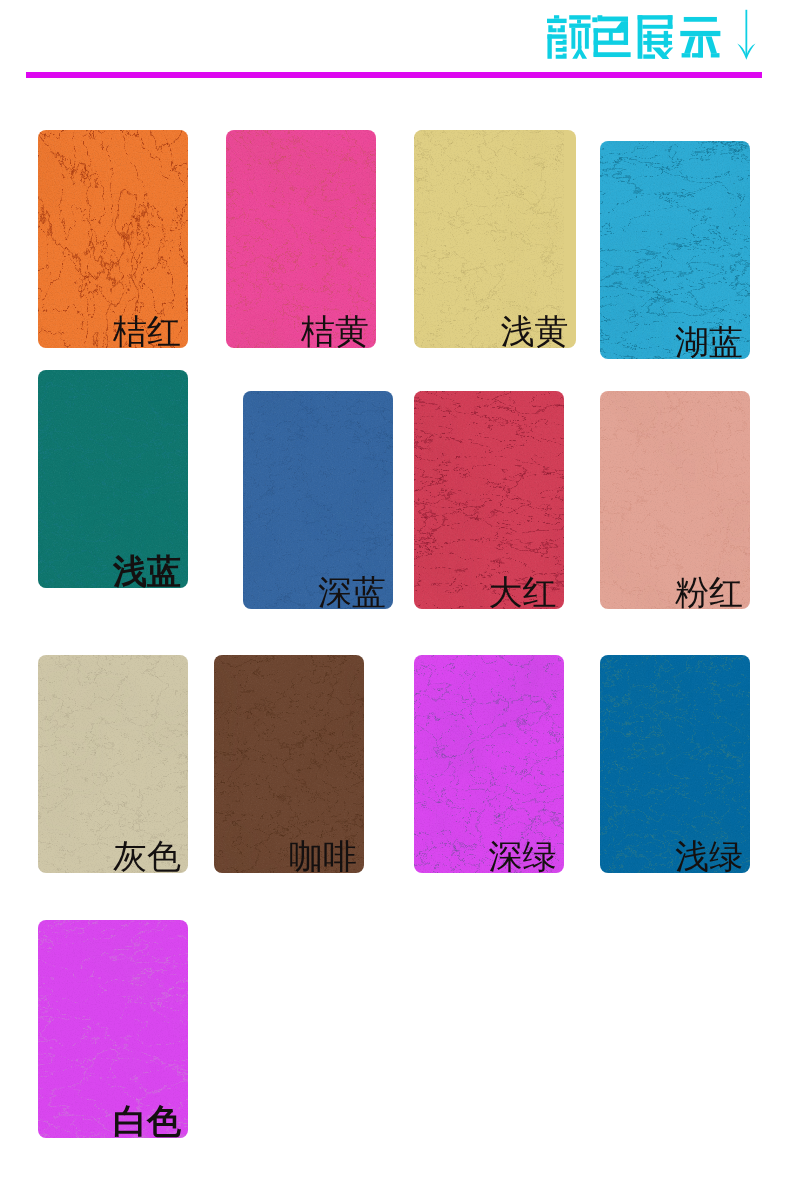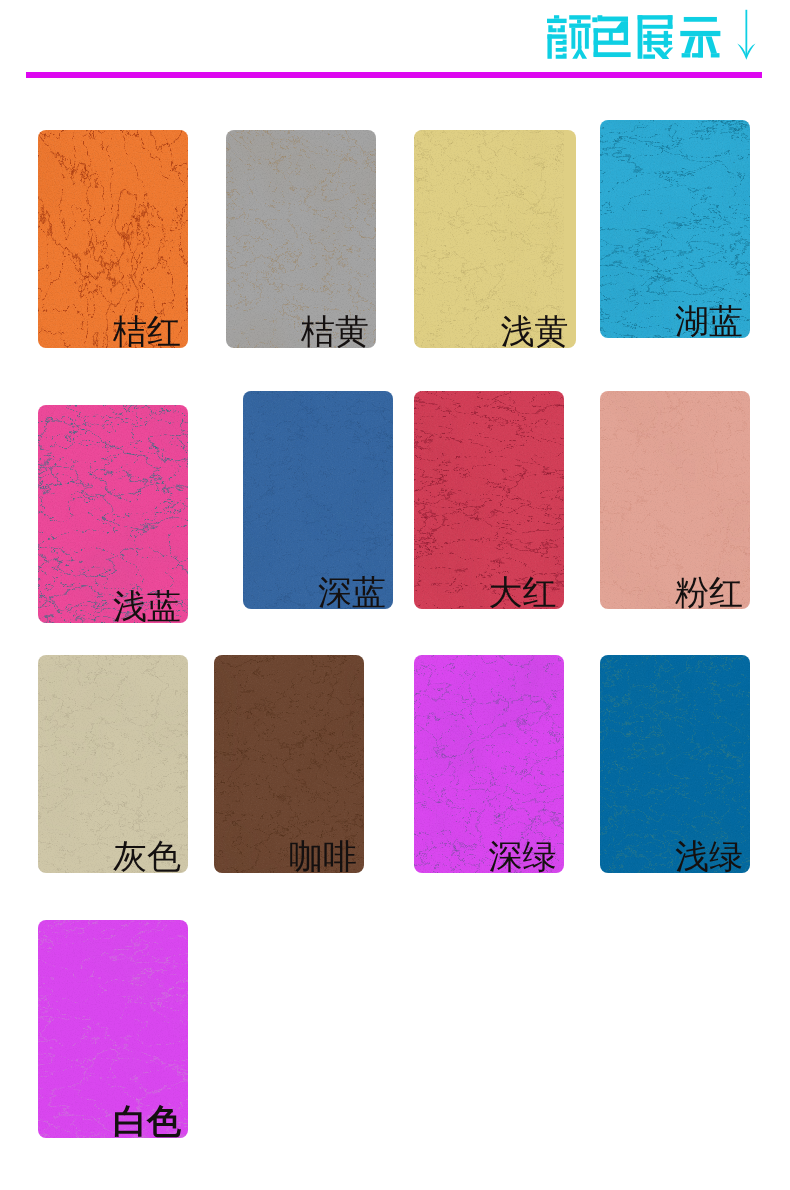--- a/index.html
+++ b/index.html
@@ -154,21 +154,21 @@
             <feComposite in="nf2" in2="nm2" operator="in"></feComposite>
           </filter>
           <rect width="150" height="218" filter="url(#sh0)"></rect>
           <rect width="150" height="218" filter="url(#ck20)"></rect>
           <rect width="150" height="218" filter="url(#ck0)"></rect>
           <rect width="150" height="218" filter="url(#gr0)"></rect>
           <rect width="150" height="218" filter="url(#gl0)"></rect>
         </svg>
         <div class="lbl">桔红</div>
       </div>
-      <div class="sw" style="left: 226px; top: 129.5px; background: #a3a3a3;">
+      <div class="sw" style="left: 226px; top: 129.5px; background: #ec4899;">
         <svg class="tex" viewBox="0 0 150 218" preserveAspectRatio="none">
           <filter id="ck1" x="0" y="0" width="100%" height="100%" color-interpolation-filters="sRGB">
             <feTurbulence type="fractalNoise" baseFrequency="0.04 0.05" numOctaves="8" seed="47" result="t"></feTurbulence>
             <feComponentTransfer in="t" result="band">
               <feFuncR type="table" tableValues="0 0 0 0 0 0 0 0 0 0 0 0 0 0 0 0 0 0 0 0 0 0 0 0 0 0 0 0 0 0 0 0 0 0 0 0 0 0 0 0 0 0 0 0 0 0 1 0 0 0 0 0 0 0 0 0 0 0 0 0 0 0 0 0 0 0 0 0 0 0 0 0 0 0 0 0 0 0 0 0 0 0 0 0 0 0 0 0 0 0 0 0 0"></feFuncR>
               <feFuncG type="table" tableValues="0 0 0 0 0 0 0 0 0 0 0 0 0 0 0 0 0 0 0 0 0 0 0 0 0 0 0 0 0 0 0 0 0 0 0 0 0 0 0 0 0 0 0 0 0 0 1 0 0 0 0 0 0 0 0 0 0 0 0 0 0 0 0 0 0 0 0 0 0 0 0 0 0 0 0 0 0 0 0 0 0 0 0 0 0 0 0 0 0 0 0 0 0"></feFuncG>
               <feFuncB type="table" tableValues="0 0 0 0 0 0 0 0 0 0 0 0 0 0 0 0 0 0 0 0 0 0 0 0 0 0 0 0 0 0 0 0 0 0 0 0 0 0 0 0 0 0 0 0 0 0 1 0 0 0 0 0 0 0 0 0 0 0 0 0 0 0 0 0 0 0 0 0 0 0 0 0 0 0 0 0 0 0 0 0 0 0 0 0 0 0 0 0 0 0 0 0 0"></feFuncB>
             </feComponentTransfer>
             <feColorMatrix in="band" type="matrix" values="0 0 0 0 0 0 0 0 0 0 0 0 0 0 0 1 0 0 0 0" result="mask"></feColorMatrix>
             <feTurbulence type="fractalNoise" baseFrequency="0.45" numOctaves="2" seed="104" result="dn"></feTurbulence>
@@ -260,21 +260,21 @@
             <feComposite in="nf2" in2="nm2" operator="in"></feComposite>
           </filter>
           <rect width="150" height="218" filter="url(#sh2)"></rect>
           <rect width="150" height="218" filter="url(#ck22)"></rect>
           <rect width="150" height="218" filter="url(#ck2)"></rect>
           <rect width="150" height="218" filter="url(#gr2)"></rect>
           <rect width="150" height="218" filter="url(#gl2)"></rect>
         </svg>
         <div class="lbl">浅黄</div>
       </div>
-      <div class="sw" style="left: 600px; top: 120px; background: rgb(45, 171, 212);">
+      <div class="sw" style="left: 600px; top: 141px; background: rgb(45, 171, 212);">
         <svg class="tex" viewBox="0 0 150 218" preserveAspectRatio="none">
           <filter id="ck3" x="0" y="0" width="100%" height="100%" color-interpolation-filters="sRGB">
             <feTurbulence type="fractalNoise" baseFrequency="0.022 0.055" numOctaves="9" seed="63" result="t"></feTurbulence>
             <feComponentTransfer in="t" result="band">
               <feFuncR type="table" tableValues="0 0 0 0 0 0 0 0 0 0 0 0 0 0 0 0 0 0 0 0 0 0 0 0 0 0 0 0 0 0 0 0 0 0 0 0 0 0 0 0 0 0 1 0 0 0 0 0 0 0 0 0 0 0 0 0 0 0 0 0 0 0 0 0 0 0 0 0 0 0 0 0 0 0 0 0 0 0 0 0 0 0 0 0 0"></feFuncR>
               <feFuncG type="table" tableValues="0 0 0 0 0 0 0 0 0 0 0 0 0 0 0 0 0 0 0 0 0 0 0 0 0 0 0 0 0 0 0 0 0 0 0 0 0 0 0 0 0 0 1 0 0 0 0 0 0 0 0 0 0 0 0 0 0 0 0 0 0 0 0 0 0 0 0 0 0 0 0 0 0 0 0 0 0 0 0 0 0 0 0 0 0"></feFuncG>
               <feFuncB type="table" tableValues="0 0 0 0 0 0 0 0 0 0 0 0 0 0 0 0 0 0 0 0 0 0 0 0 0 0 0 0 0 0 0 0 0 0 0 0 0 0 0 0 0 0 1 0 0 0 0 0 0 0 0 0 0 0 0 0 0 0 0 0 0 0 0 0 0 0 0 0 0 0 0 0 0 0 0 0 0 0 0 0 0 0 0 0 0"></feFuncB>
             </feComponentTransfer>
             <feColorMatrix in="band" type="matrix" values="0 0 0 0 0 0 0 0 0 0 0 0 0 0 0 1 0 0 0 0" result="mask"></feColorMatrix>
             <feTurbulence type="fractalNoise" baseFrequency="0.45" numOctaves="2" seed="120" result="dn"></feTurbulence>
@@ -313,21 +313,21 @@
             <feComposite in="nf2" in2="nm2" operator="in"></feComposite>
           </filter>
           <rect width="150" height="218" filter="url(#sh3)"></rect>
           <rect width="150" height="218" filter="url(#ck23)"></rect>
           <rect width="150" height="218" filter="url(#ck3)"></rect>
           <rect width="150" height="218" filter="url(#gr3)"></rect>
           <rect width="150" height="218" filter="url(#gl3)"></rect>
         </svg>
         <div class="lbl">湖蓝</div>
       </div>
-      <div class="sw" style="left: 38px; top: 405px; background: #ec4899;">
+      <div class="sw" style="left: 38px; top: 370px; background: #0f766e; font-weight: bold;">
         <svg class="tex" viewBox="0 0 150 218" preserveAspectRatio="none">
           <filter id="ck4" x="0" y="0" width="100%" height="100%" color-interpolation-filters="sRGB">
             <feTurbulence type="fractalNoise" baseFrequency="0.03 0.055" numOctaves="8" seed="9" result="t"></feTurbulence>
             <feComponentTransfer in="t" result="band">
               <feFuncR type="table" tableValues="0 0 0 0 0 0 0 0 0 0 0 0 0 0 0 0 0 0 0 0 0 0 0 0 0 0 0 0 0 0 0 0 0 0 0 0 0 0 0 0 1 0 0 0 0 0 0 0 0 0 0 0 0 0 0 0 0 0 0 0 0 0 0 0 0 0 0 0 0 0 0 0 0 0 0 0 0 0 0 0 0"></feFuncR>
               <feFuncG type="table" tableValues="0 0 0 0 0 0 0 0 0 0 0 0 0 0 0 0 0 0 0 0 0 0 0 0 0 0 0 0 0 0 0 0 0 0 0 0 0 0 0 0 1 0 0 0 0 0 0 0 0 0 0 0 0 0 0 0 0 0 0 0 0 0 0 0 0 0 0 0 0 0 0 0 0 0 0 0 0 0 0 0 0"></feFuncG>
               <feFuncB type="table" tableValues="0 0 0 0 0 0 0 0 0 0 0 0 0 0 0 0 0 0 0 0 0 0 0 0 0 0 0 0 0 0 0 0 0 0 0 0 0 0 0 0 1 0 0 0 0 0 0 0 0 0 0 0 0 0 0 0 0 0 0 0 0 0 0 0 0 0 0 0 0 0 0 0 0 0 0 0 0 0 0 0 0"></feFuncB>
             </feComponentTransfer>
             <feColorMatrix in="band" type="matrix" values="0 0 0 0 0 0 0 0 0 0 0 0 0 0 0 1 0 0 0 0" result="mask"></feColorMatrix>
             <feTurbulence type="fractalNoise" baseFrequency="0.45" numOctaves="2" seed="66" result="dn"></feTurbulence>

